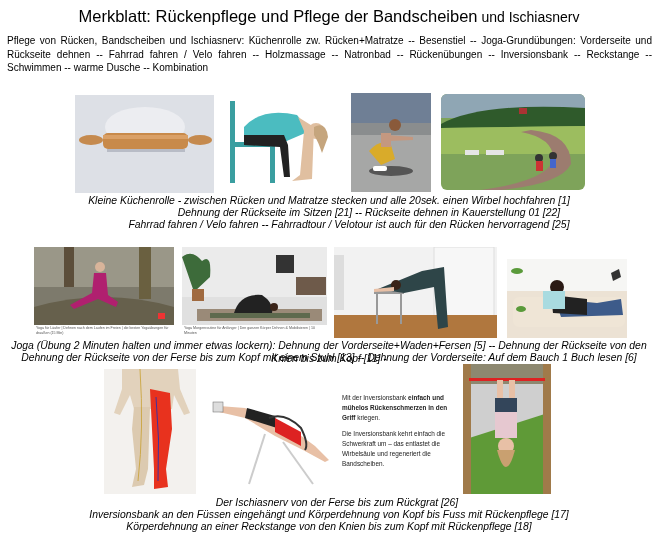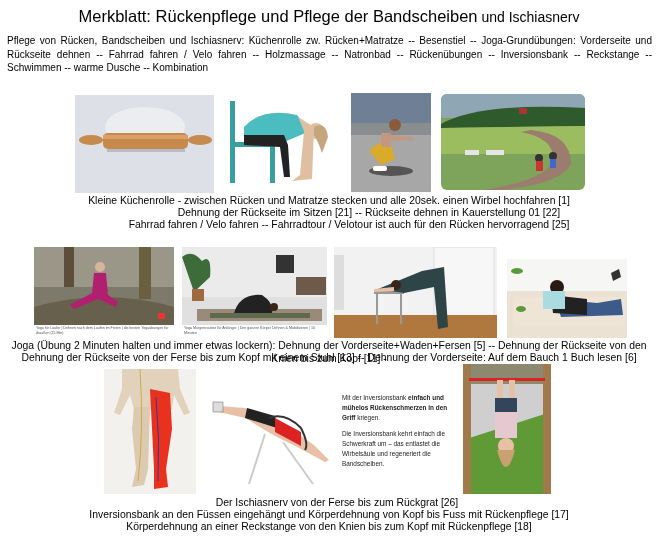--- a/index.html
+++ b/index.html
@@ -3,21 +3,21 @@
 <meta charset="utf-8">
 <style>
   html, body { margin:0; padding:0; background:#ffffff; }
   body { width:658px; height:544px; position:relative; overflow:hidden;
          font-family:"Liberation Sans", sans-serif; color:#000; }
   .title { position:absolute; left:0; top:6px; width:658px; text-align:center;
            font-size:16.5px; line-height:20px; }
   .title .small { font-size:14px;margin-top:12px; }
   .intro { position:absolute; left:7px; top:34px; width:645px; font-size:10px;
            line-height:13.5px; text-align:justify; }
-  .cap { position:absolute; left:0; width:658px; text-align:center; font-size:10.4px; line-height:12.5px; }
+  .cap { position:absolute; left:0; width:658px; text-align:center; font-size:10.4px; line-height:12.5px;font-style:italic; }
   .img { position:absolute; overflow:hidden; }
   .img svg { display:block; width:100%; height:100%; }
   .card { position:absolute; left:338px; top:393px; width:118px; font-size:6.4px; line-height:10px; color:#222; }
   .card p { margin:0 0 6px 4px; }
   .card b { font-weight:bold; }
   .ytcap { position:absolute; left:0; bottom:0; width:100%; background:#fff; font-size:3.6px;
            line-height:5px; color:#555; padding:1px 2px; box-sizing:border-box; }
 </style>
 </head>
 <body>

